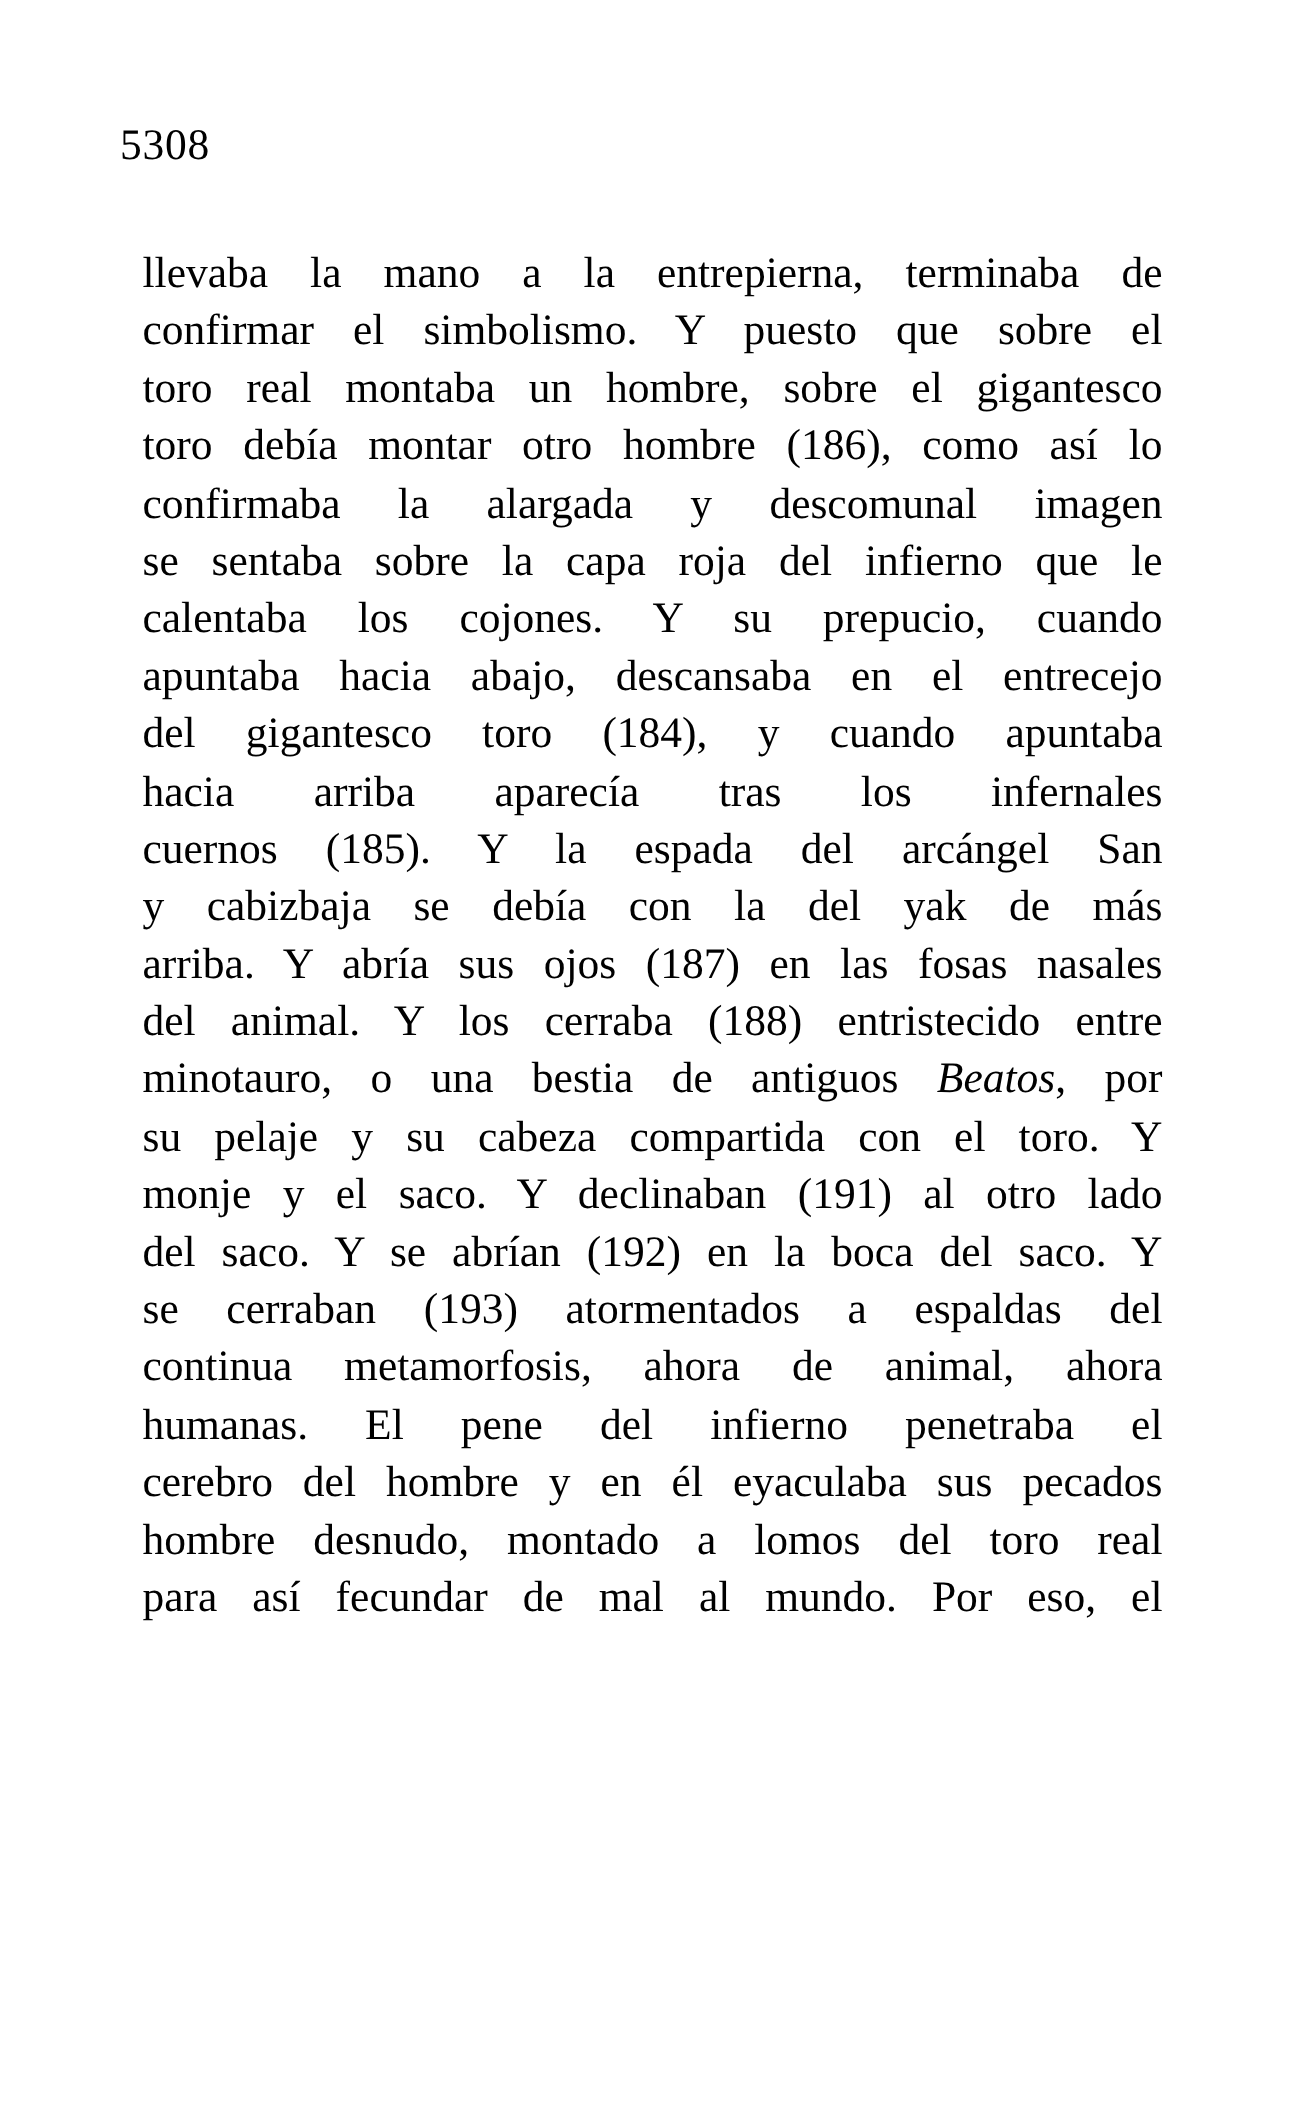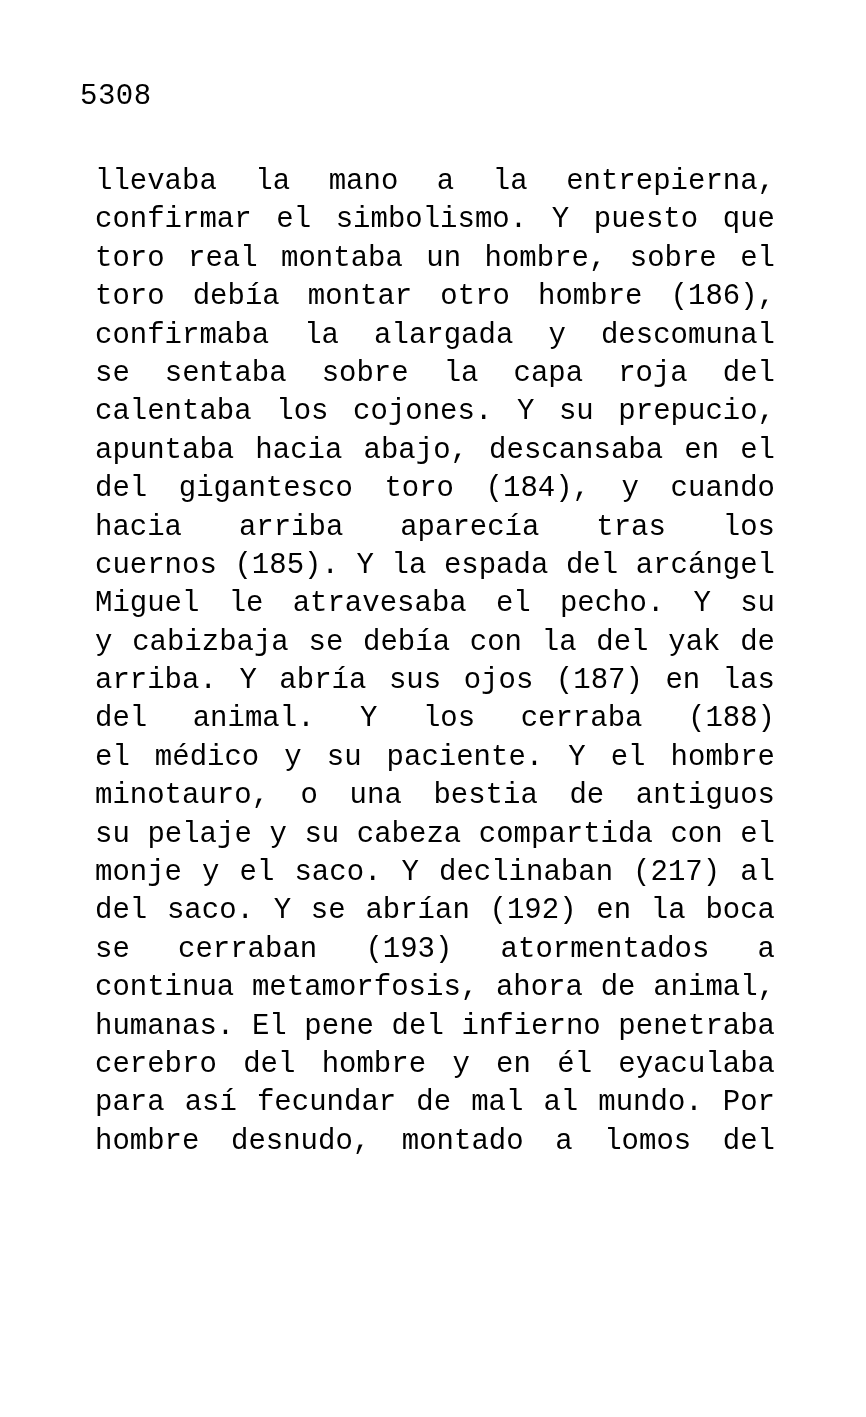--- a/index.html
+++ b/index.html
@@ -6,21 +6,21 @@
     margin: 0;
     padding: 0;
     background: #ffffff;
   }
   .page {
     position: relative;
     width: 866px;
     height: 1417px;
     background: #ffffff;
     overflow: hidden;
-    font-family: Liberation Mono, monospace;
+    font-family: Liberation Serif, serif;
     color: #000000;
   }
   .page-number {
     position: absolute;
     left: 80px;
     top: 82px;
     font-size: 29px;
     line-height: 30px;
     letter-spacing: 0.5px;
   }
@@ -57,29 +57,27 @@
     <div class="line">confirmar el simbolismo. Y puesto que sobre el</div>
     <div class="line">toro real montaba un hombre, sobre el gigantesco</div>
     <div class="line">toro debía montar otro hombre (186), como así lo</div>
     <div class="line">confirmaba la alargada y descomunal imagen</div>
     <div class="line">se sentaba sobre la capa roja del infierno que le</div>
     <div class="line">calentaba los cojones. Y su prepucio, cuando</div>
     <div class="line">apuntaba hacia abajo, descansaba en el entrecejo</div>
     <div class="line">del gigantesco toro (184), y cuando apuntaba</div>
     <div class="line">hacia arriba aparecía tras los infernales</div>
     <div class="line">cuernos (185). Y la espada del arcángel San</div>
-    <div class="line">Miguel le atravesaba el pecho. Y su cabeza triste</div>
     <div class="line">y cabizbaja se debía con la del yak de más</div>
     <div class="line">arriba. Y abría sus ojos (187) en las fosas nasales</div>
     <div class="line">del animal. Y los cerraba (188) entristecido entre</div>
-    <div class="line">el médico y su paciente. Y el hombre parecía un</div>
     <div class="line"><span>minotauro, o una bestia de antiguos </span><span class="it">Beatos</span><span>, por</span></div>
     <div class="line">su pelaje y su cabeza compartida con el toro. Y</div>
-    <div class="line">monje y el saco. Y declinaban (217) al otro lado</div>
+    <div class="line">monje y el saco. Y declinaban (191) al otro lado</div>
     <div class="line">del saco. Y se abrían (192) en la boca del saco. Y</div>
     <div class="line">se cerraban (193) atormentados a espaldas del</div>
     <div class="line">continua metamorfosis, ahora de animal, ahora</div>
     <div class="line">humanas. El pene del infierno penetraba el</div>
     <div class="line">cerebro del hombre y en él eyaculaba sus pecados</div>
+    <div class="line">hombre desnudo, montado a lomos del toro real</div>
     <div class="line">para así fecundar de mal al mundo. Por eso, el</div>
-    <div class="line">hombre desnudo, montado a lomos del toro real</div>
   </div>
 </div>
 
 </body></html>

